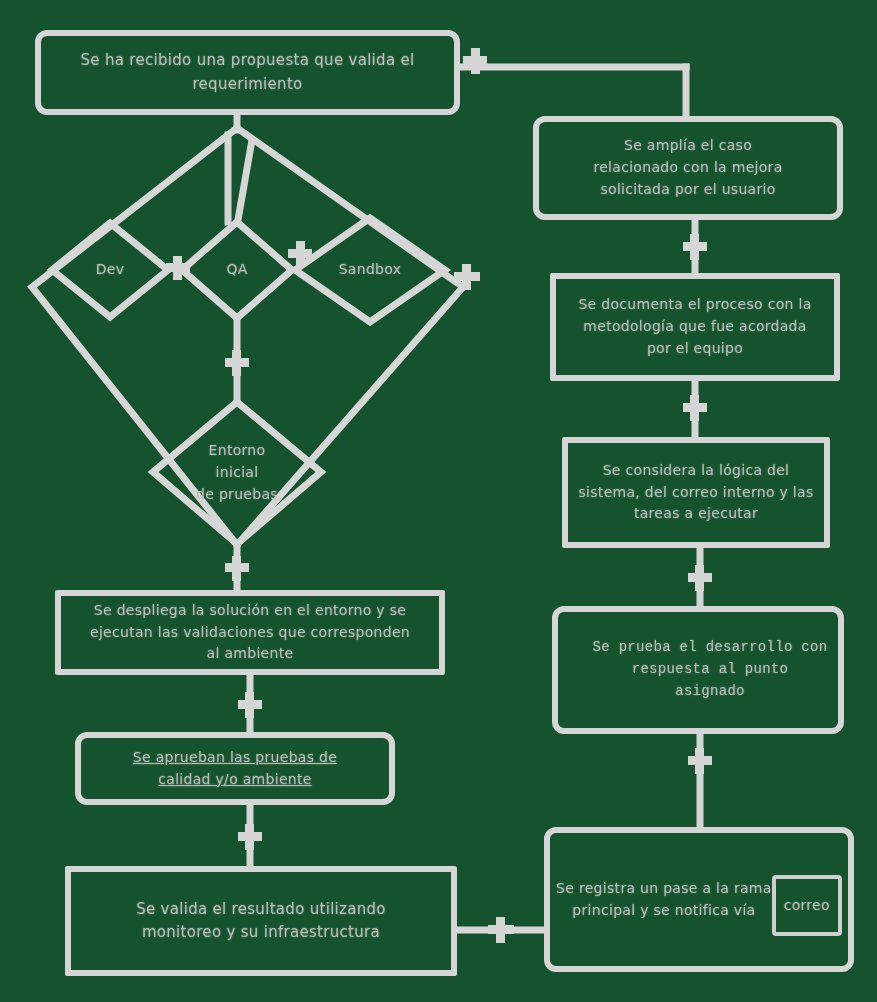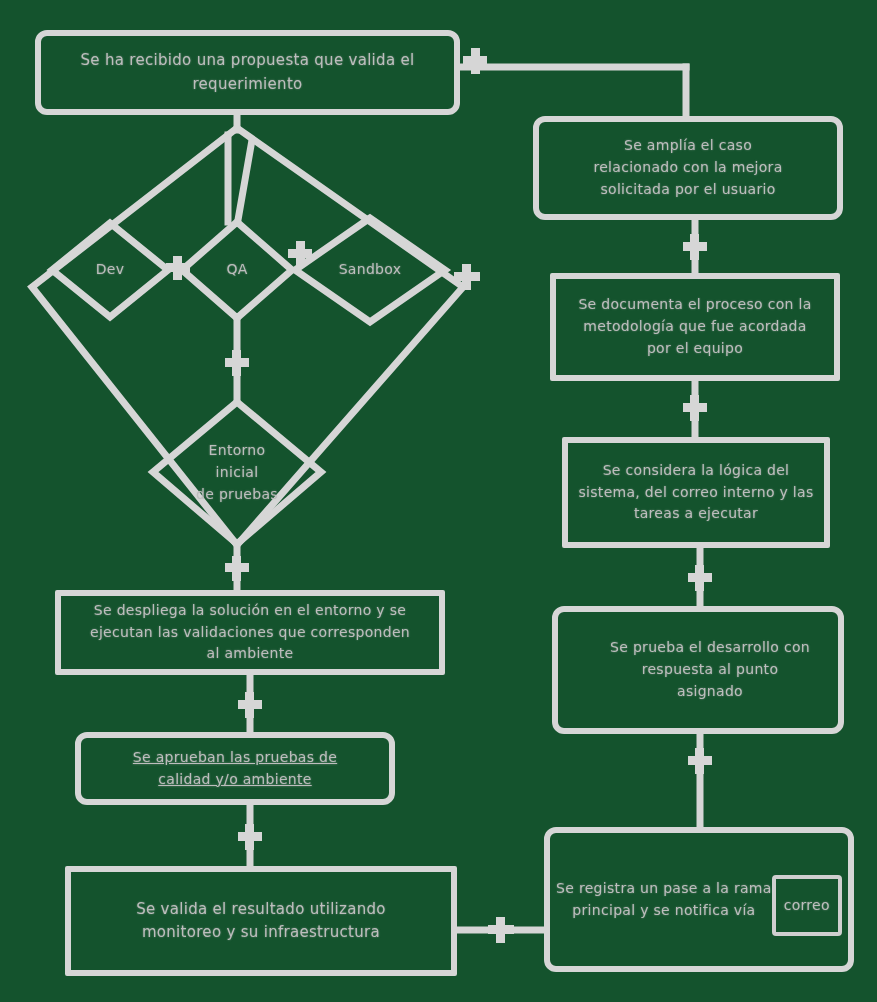--- a/index.html
+++ b/index.html
@@ -151,21 +151,21 @@
   <div class="label small" style="left:556px;top:276px;width:278px;height:102px;">Se documenta el proceso con la
 metodología que fue acordada
 por el equipo</div>
 
   <div class="box sharp" style="left:562px;top:437px;width:268px;height:111px;"></div>
   <div class="label small" style="left:568px;top:440px;width:256px;height:105px;">Se considera la lógica del
 sistema, del correo interno y las
 tareas a ejecutar</div>
 
   <div class="box round" style="left:552px;top:606px;width:292px;height:128px;"></div>
-  <div class="label small" style="left:558px;top:609px;width:304px;height:122px;">Se prueba el desarrollo con
+  <div class="label small" style="left:558px;top:609px;width:304px;height:122px;font-family:Liberation Mono, monospace;">Se prueba el desarrollo con
 respuesta al punto
 asignado</div>
 
   <div class="box round" style="left:544px;top:827px;width:310px;height:145px;"></div>
   <div class="label small" style="left:550px;top:832px;width:298px;height:135px;">
     <span class="stack">
       <span>Se registra un pase a la rama
 principal y se notifica vía</span>
       <span class="hl">correo</span>
     </span>

